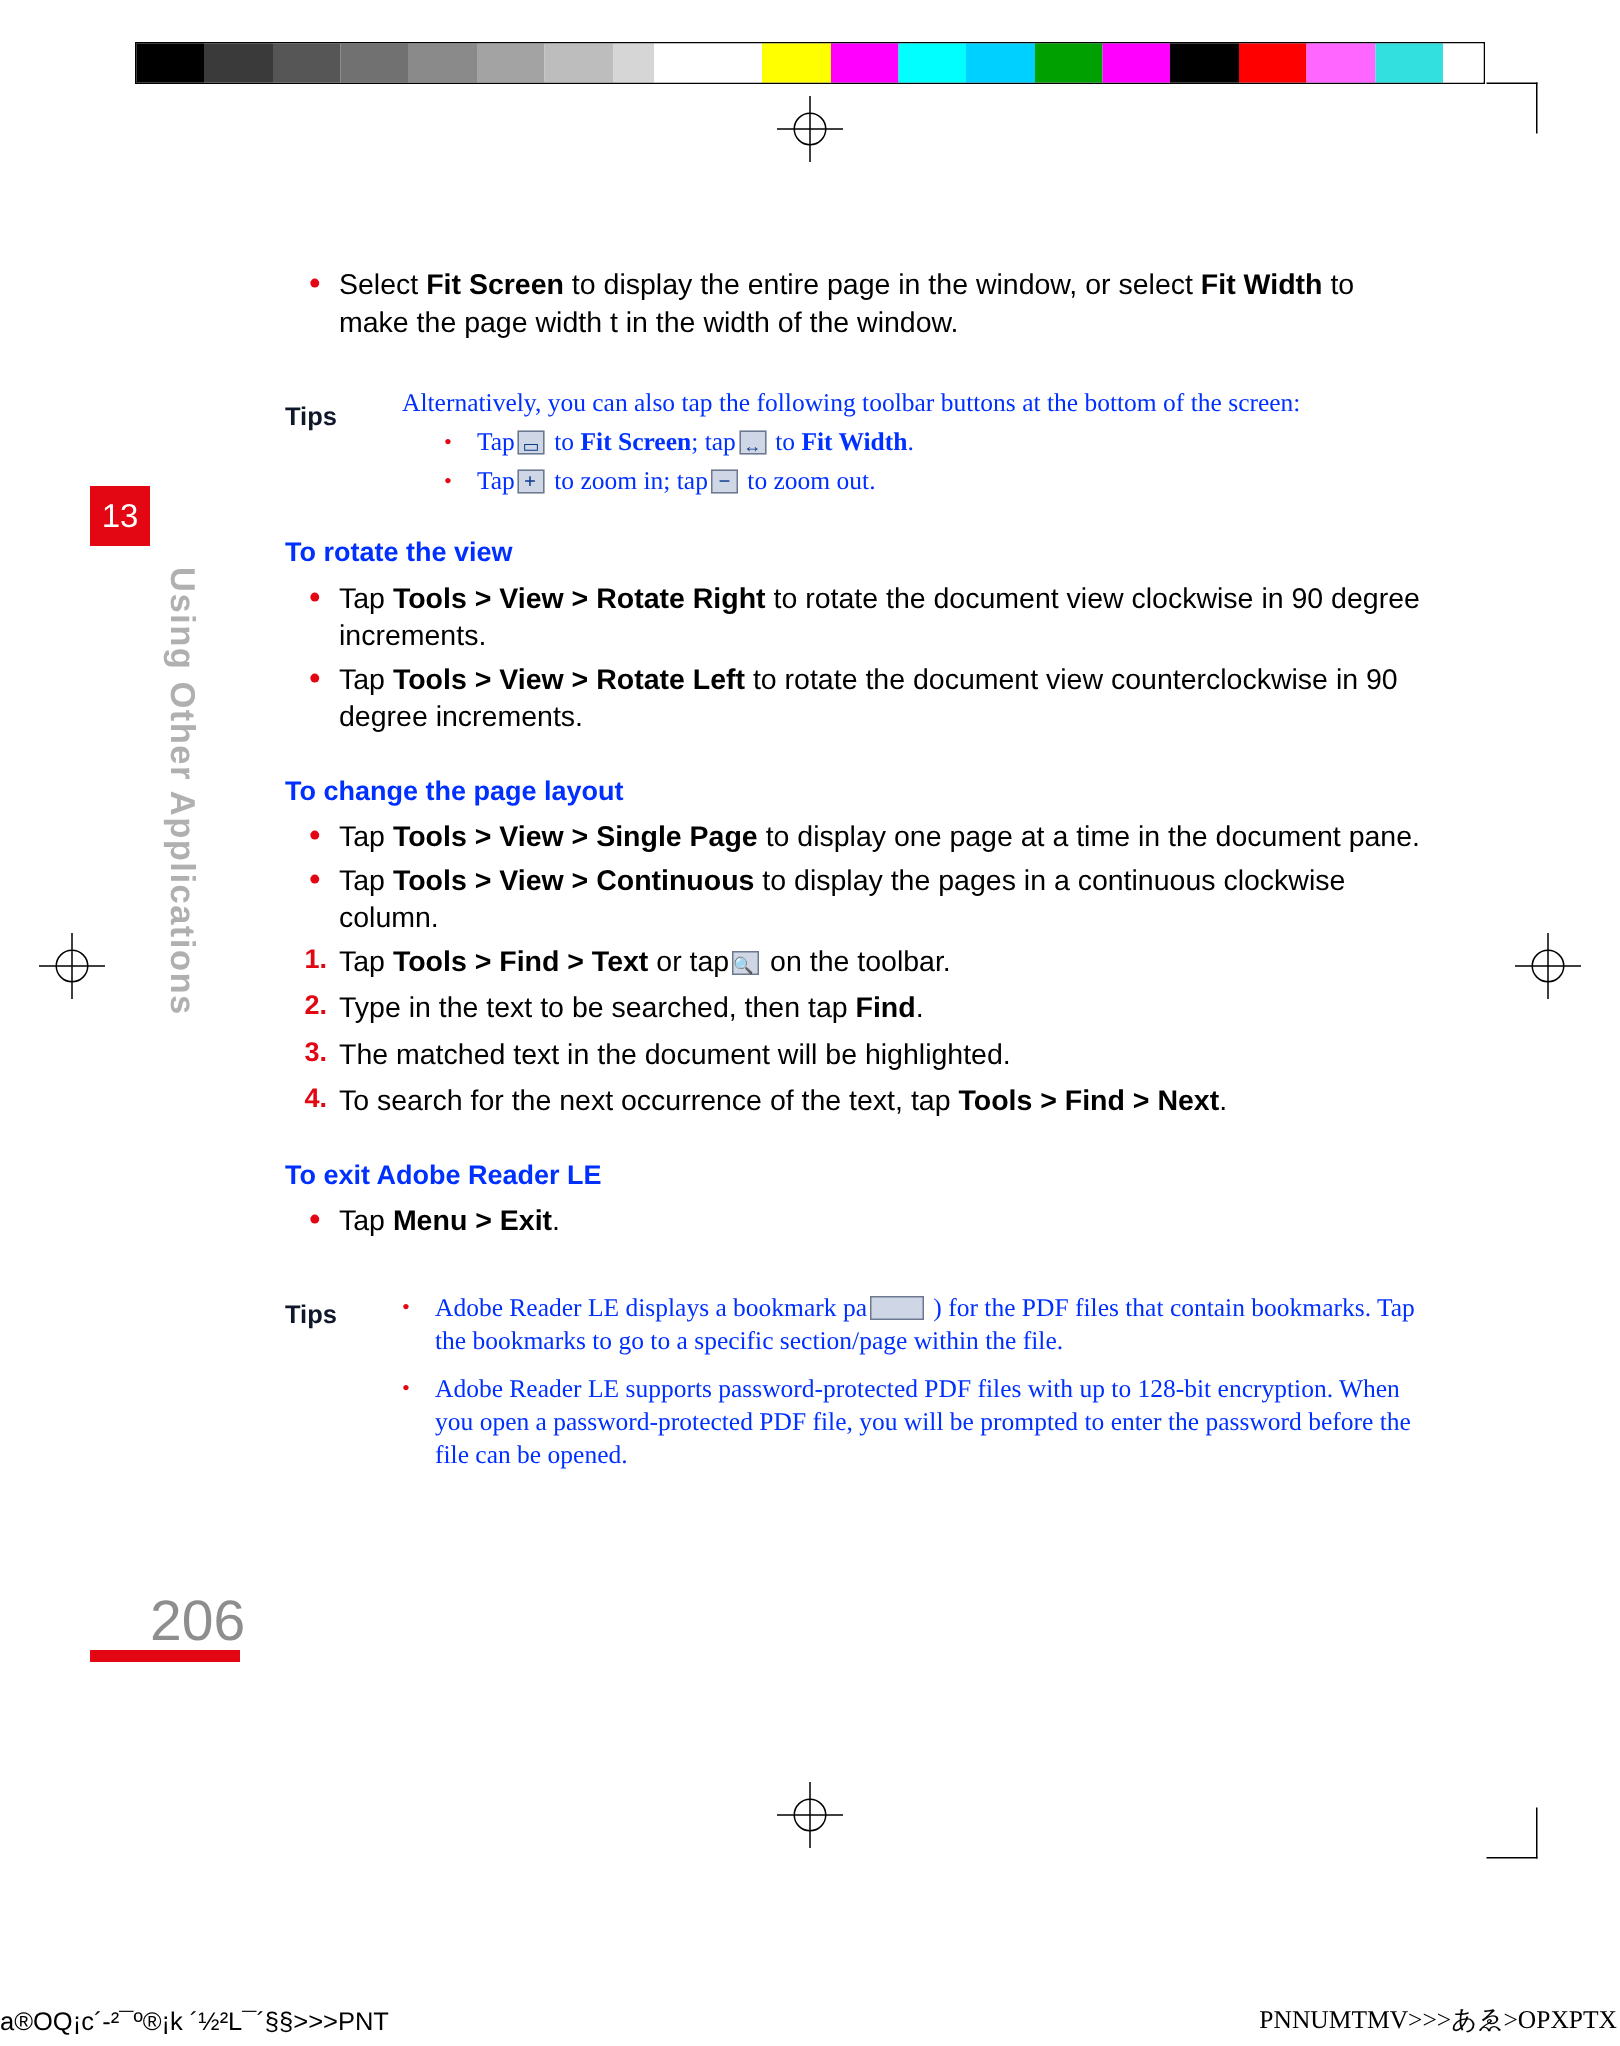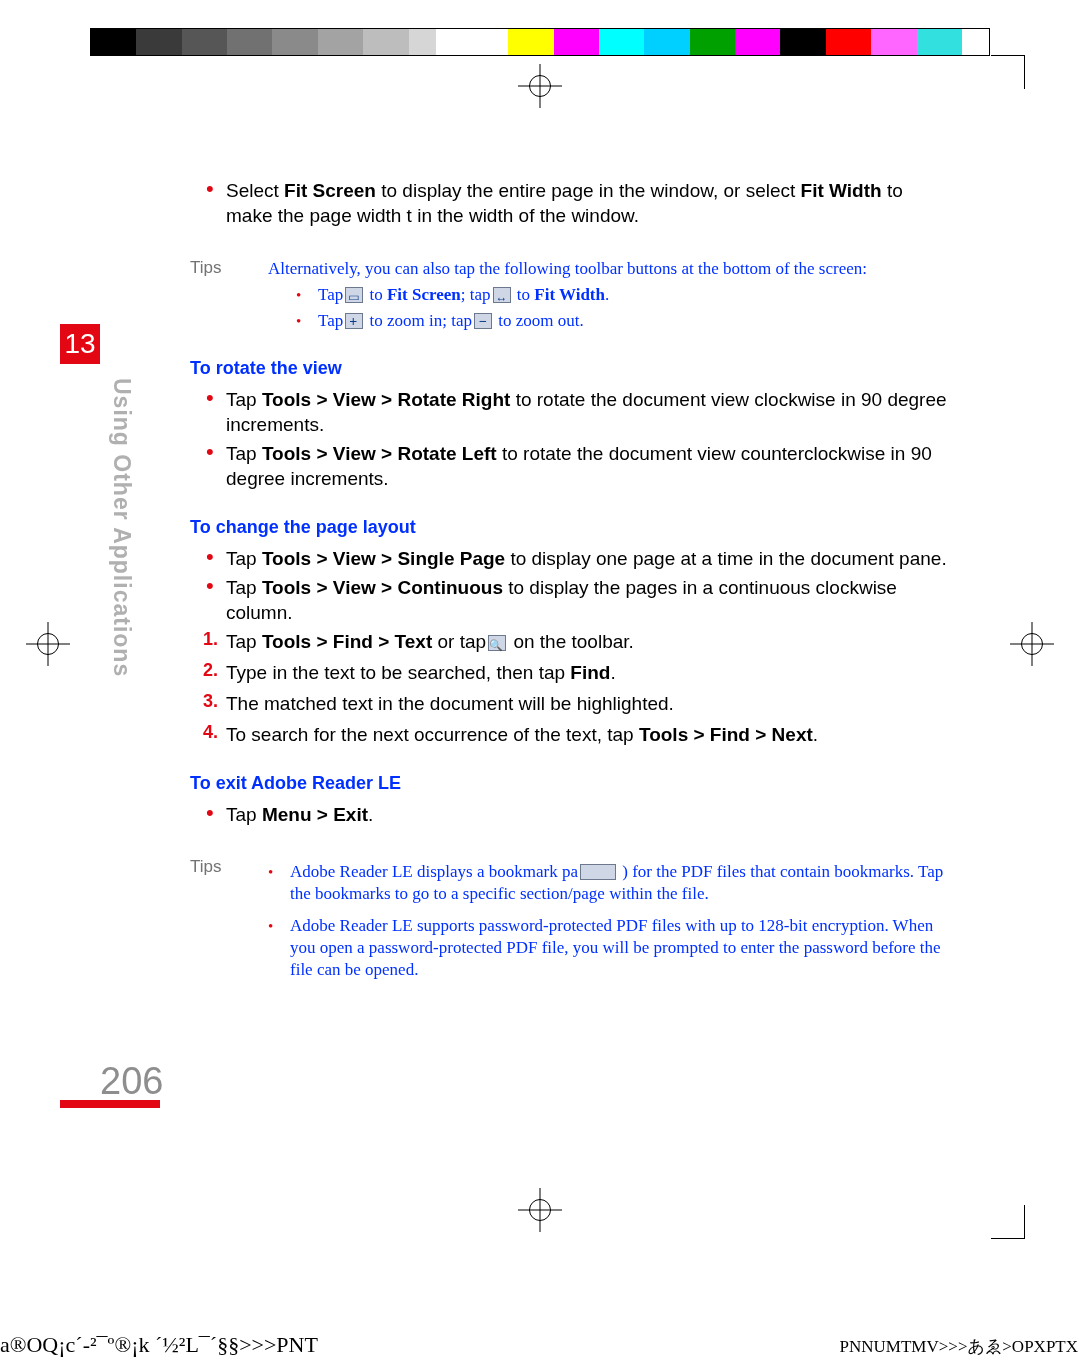--- a/index.html
+++ b/index.html
@@ -31,21 +31,21 @@
   
   .reg { position:absolute; width:44px; height:44px; }
   .reg::before, .reg::after { content:""; position:absolute; background:#000; }
   .reg::before { left:50%; top:0; width:1px; height:100%; transform:translateX(-0.5px);}
   .reg::after  { top:50%; left:0; height:1px; width:100%; transform:translateY(-0.5px);}
   .reg .circ { position:absolute; left:50%; top:50%; width:22px; height:22px;
     border:1px solid #000; border-radius:50%; transform:translate(-50%,-50%);}
 
   
   .tab13 { position:absolute; left:60px; top:324px; width:40px; height:40px;
-    background:#e30613; color:#fff; font-size:28px; display:flex;
+    background:#e30613; color:#fff; font-size:22px; display:flex;
     align-items:center; justify-content:center;}
   .sidetitle { position:absolute; left:108px; top:378px;
     writing-mode:vertical-rl; color:#b0b0b0; font-weight:bold;
     font-size:23px; letter-spacing:1px;}
 
   
   .pagenum { position:absolute; left:100px; top:1060px; font-size:38px;
     color:#8e8e8e; font-weight:400;}
   .pagebar { position:absolute; left:60px; top:1100px; width:100px; height:8px;
     background:#e30613;}
@@ -53,22 +53,22 @@
   
   .content { position:absolute; left:190px; top:178px; width:758px; }
 
   .bullet-row { display:flex; margin-bottom:4px; }
   .bullet-row .dot { color:#e30613; font-size:22px; line-height:22px;
     width:36px; padding-left:16px;}
   .bullet-row .txt { flex:1; line-height:25px; }
 
   .bold { font-weight:bold; }
   .blue { color:#0030ff; }
-  .tips-label { color:#737373; font-weight:normal; font-size:17px;
-     width:78px; flex-shrink:0; }
+  .tips-label { color:#0f172a; font-weight:bold; font-size:17px;
+     width:78px; flex-shrink:0;margin-top:10px; }
   .tips-block { display:flex; margin-top:30px; }
   .tips-body { flex:1; font-size:17px; line-height:22px;font-family:Liberation Serif, serif; }
 
   .section-h { color:#0030ff; font-weight:bold; font-size:18px;
     margin-top:26px; margin-bottom:8px;}
   .inline-icon { display:inline-block; width:18px; height:16px;
     background:#cfd7e6; border:1px solid #6b788e; vertical-align:-3px;
     margin:0 2px; position:relative;}
   .inline-icon.wide { width:36px; }
   .inline-icon.plus::after { content:"+"; position:absolute; left:3px; top:-3px;
@@ -84,22 +84,22 @@
 
   .num-row { display:flex; margin-bottom:6px; }
   .num-row .num { color:#e30613; font-weight:bold; width:36px; text-align:right;
     padding-right:8px; font-size:18px;}
   .num-row .txt { flex:1; line-height:25px; }
 
   .tip-sub { display:flex; margin-top:4px; }
   .tip-sub .dot { color:#e30613; width:22px; font-size:15px;}
   .tip-sub .txt { flex:1; }
 
-  .footer-left { position:absolute; left:0; bottom:6px; font-size:22px;
-    font-family:Liberation Serif, serif;}
+  .footer-left { position:absolute; left:0; bottom:6px; font-size:17px;
+    font-family:Liberation Sans, sans-serif;}
   .footer-right{ position:absolute; right:2px; bottom:6px; font-size:17px;
     font-family:"Times New Roman", serif;}
 
   
 </style>
 </head>
 <body>
 
 <div class="colorbar">
   <div style="background:#000;flex:1"></div>

